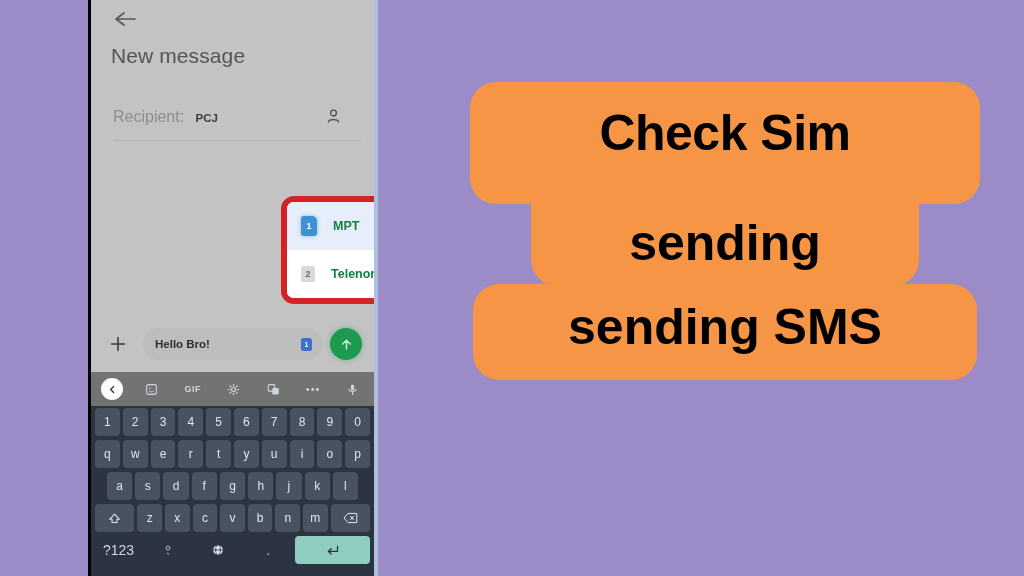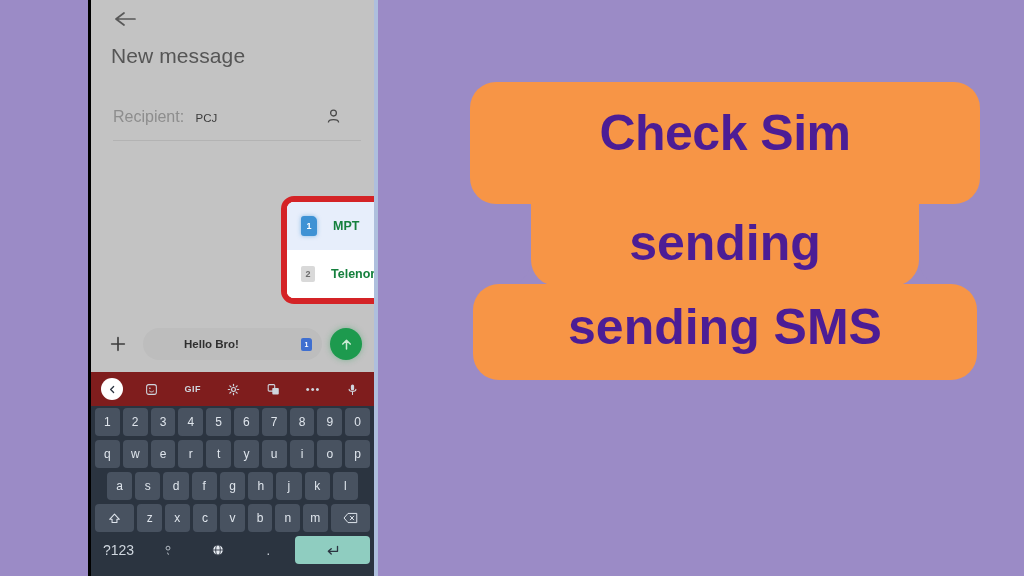--- a/index.html
+++ b/index.html
@@ -29,21 +29,21 @@
   }
   #screen-title{
     position:absolute; left:20px; top:44px;
     font-size:21px; color:#555; letter-spacing:.1px;
     font-family:"Liberation Sans", sans-serif;
   }
   #recipient-row{
     position:absolute; left:22px; top:108px; right:20px; height:30px;
   }
   #recipient-label{ font-size:16px; color:#8d8d8d; }
-  #recipient-value{ font-size:11.5px; color:#3c3c3c; font-weight:normal; margin-left:7px; }
+  #recipient-value{ font-size:11.5px; color:#3c3c3c; font-weight:bold; margin-left:7px; }
   #recipient-underline{
     position:absolute; left:22px; top:140px; width:248px; height:1px;
     background:#b3b3b3;
   }
   #contact-icon{ position:absolute; right:32px; top:108px; color:#4a4a4a; }
 
   
   #sim-annotation{
     position:absolute; left:190px; top:196px; width:180px; height:108px;
     border:6px solid #d42326; border-radius:13px;
@@ -77,42 +77,42 @@
   }
   #plus-btn{
     width:30px; height:30px; flex:0 0 auto; color:#3c3c3c;
     display:flex; align-items:center; justify-content:center; font-size:22px;
   }
   #msg-input{
     flex:1; height:32px; margin:0 8px 0 10px; background:#bdbdbd;
     border-radius:17px; display:flex; align-items:center; padding:0 12px;
     position:relative;
   }
-  #msg-text{ font-size:11.5px; color:#2f2f2f; font-weight:bold;margin-left:29px; }
+  #msg-text{ font-size:11.5px; color:#2f2f2f; font-weight:bold; }
   #msg-sim-badge{
     position:absolute; right:10px; width:11px; height:13px;
     background:#3f6fd0; border-radius:2px 3px 2px 2px;
     color:#fff; font-size:7px; font-weight:bold;
     display:flex; align-items:center; justify-content:center;
   }
   #send-btn{
     width:32px; height:32px; flex:0 0 auto; border-radius:50%;
     background:#1d9a4e; display:flex; align-items:center; justify-content:center;
     color:#cdebd5; font-size:17px;
     box-shadow:0 0 6px rgba(29,154,78,.4);
   }
 
   
   #keyboard{
     position:absolute; left:0; top:372px; right:0; bottom:0;
     background:#2b3440;
   }
   #kb-toolbar{
     height:34px; display:flex; align-items:center; padding:1px 10px;
-    justify-content:space-between; background:#7f1d1d;
+    justify-content:space-between; background:#737373;
   }
   .kb-tool{
     color:#cfd6de; font-size:12px; display:flex; align-items:center;
     justify-content:center; width:22px; height:22px;
   }
   #kb-tool-back{
     background:#ffffff; color:#2b3440; border-radius:50%;
     width:22px; height:22px; font-size:11px;
   }
   .kb-row{ display:flex; justify-content:center; gap:3px; padding:2px 4px; }
@@ -126,21 +126,21 @@
   .key.space{ flex:5 1 0; font-size:9.5px; color:#9aa3ae; }
   .key.fn{ background:transparent; }
   .key.enter{ background:#8fcdc0; color:#2b3440; flex:1.6 1 0; }
 
   
   #headline{
     position:absolute; left:470px; top:82px; width:510px;
     display:flex; flex-direction:column; align-items:center;
   }
   .hl-block{
-    background:#f79546; color:#4c1d95;
+    background:#f79546; color:#000000;
     font-weight:bold; font-size:50px; line-height:1.0;
     text-align:center; position:relative;
   }
   #hl-block-a{
     width:100%; border-radius:26px 26px 26px 26px;
     padding:26px 18px 24px; letter-spacing:-.5px;
   }
   #hl-line-1{ margin-bottom:22px; }
   #hl-block-b{
     width:76%; padding:16px 18px 18px; margin-top:-2px;

